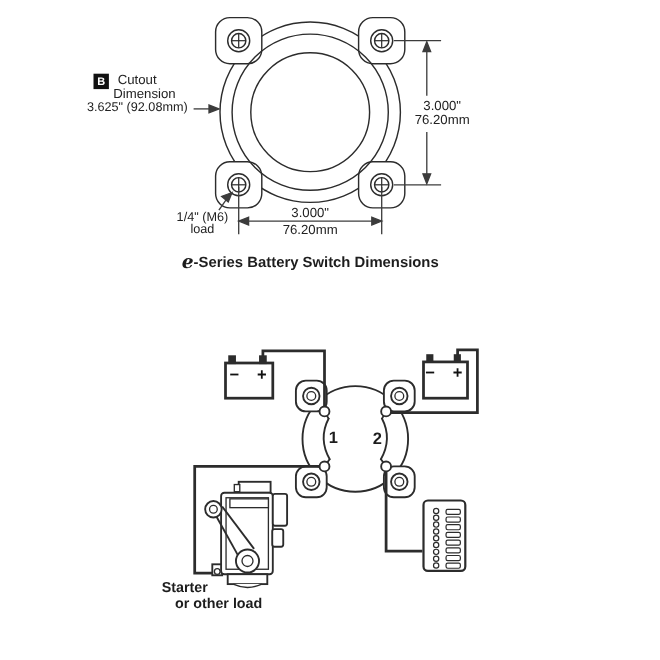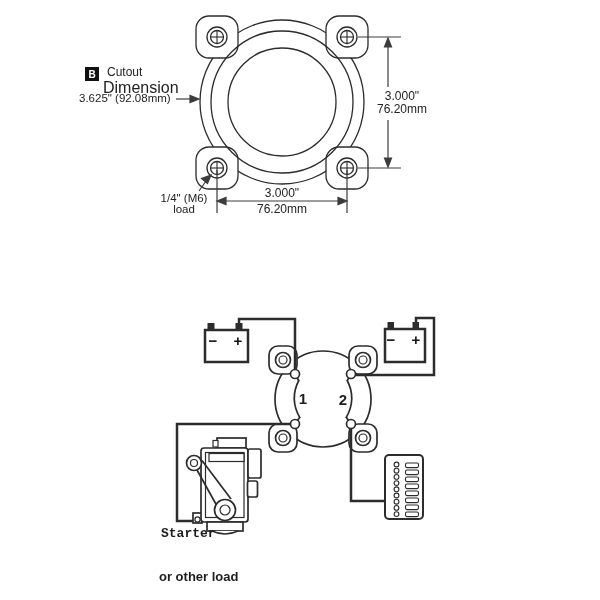--- a/index.html
+++ b/index.html
@@ -179,37 +179,40 @@
             <rect x="405.5" y="498" width="13" height="4.6" rx="1.5"></rect>
           <rect x="405.5" y="505" width="13" height="4.6" rx="1.5"></rect>
             <rect x="405.5" y="512" width="13" height="4.6" rx="1.5"></rect>
         </g>
       </g>
     </g>
   </svg>
 
   <div class="badge" style="left:85px;top:67px;width:14px;height:14px;font-size:10px;">B</div>
   <div class="lbl" style="left:107px;top:66px;font-size:12px;">Cutout</div>
-  <div class="lbl" style="left:103px;top:79px;font-size:16px;">Dimension</div>
+  <div class="lbl" style="left:103px;top:79px;font-size:12px;">Dimension</div>
   <div class="lbl" style="left:79px;top:92px;font-size:11.5px;">3.625" (92.08mm)</div>
 
   <div class="lbl center" style="left:368px;top:90px;width:68px;font-size:12px;">3.000"</div>
   <div class="lbl center" style="left:368px;top:103px;width:68px;font-size:12px;">76.20mm</div>
 
   <div class="lbl center" style="left:250px;top:187px;width:64px;font-size:12px;">3.000"</div>
   <div class="lbl center" style="left:250px;top:203px;width:64px;font-size:12px;">76.20mm</div>
 
   <div class="lbl center" style="left:156px;top:192px;width:56px;font-size:11.5px;">1/4" (M6)</div>
   <div class="lbl center" style="left:156px;top:203px;width:56px;font-size:11.5px;">load</div>
 
+  <div class="lbl center bold" style="left:100px;top:231px;width:364px;font-size:13.5px;">
+    <span class="caption-e">e</span><span>-Series Battery Switch Dimensions</span>
+  </div>
 
   <div class="lbl sign" style="left:206px;top:333px;width:14px;">−</div>
   <div class="lbl sign" style="left:231px;top:333px;width:14px;">+</div>
   <div class="lbl sign" style="left:384px;top:332px;width:14px;">−</div>
   <div class="lbl sign" style="left:409px;top:332px;width:14px;">+</div>
 
   <div class="lbl center bold" style="left:296px;top:391px;width:14px;font-size:15px;">1</div>
   <div class="lbl center bold" style="left:336px;top:392px;width:14px;font-size:15px;">2</div>
 
-  <div class="lbl bold" style="left:161px;top:527px;font-size:13px;font-family:Liberation Mono, monospace;">Starter</div>
-  <div class="lbl bold" style="left:159px;top:542px;font-size:13px;margin-top:28px;">or other load</div>
+  <div class="lbl bold" style="left:147px;top:527px;font-size:13px;">Starter</div>
+  <div class="lbl bold" style="left:159px;top:542px;font-size:13px;">or other load</div>
 
 </div>
 
 </body></html>

